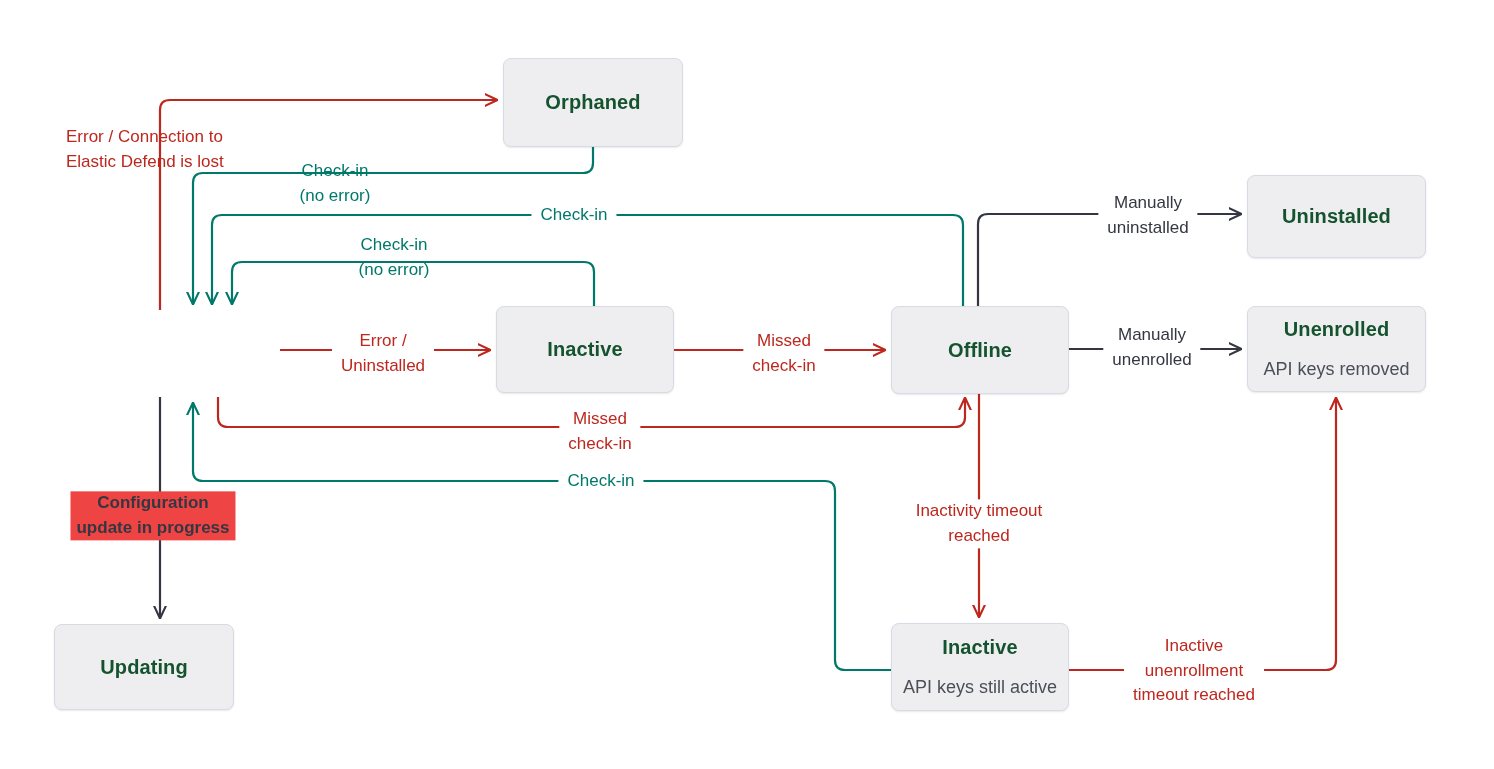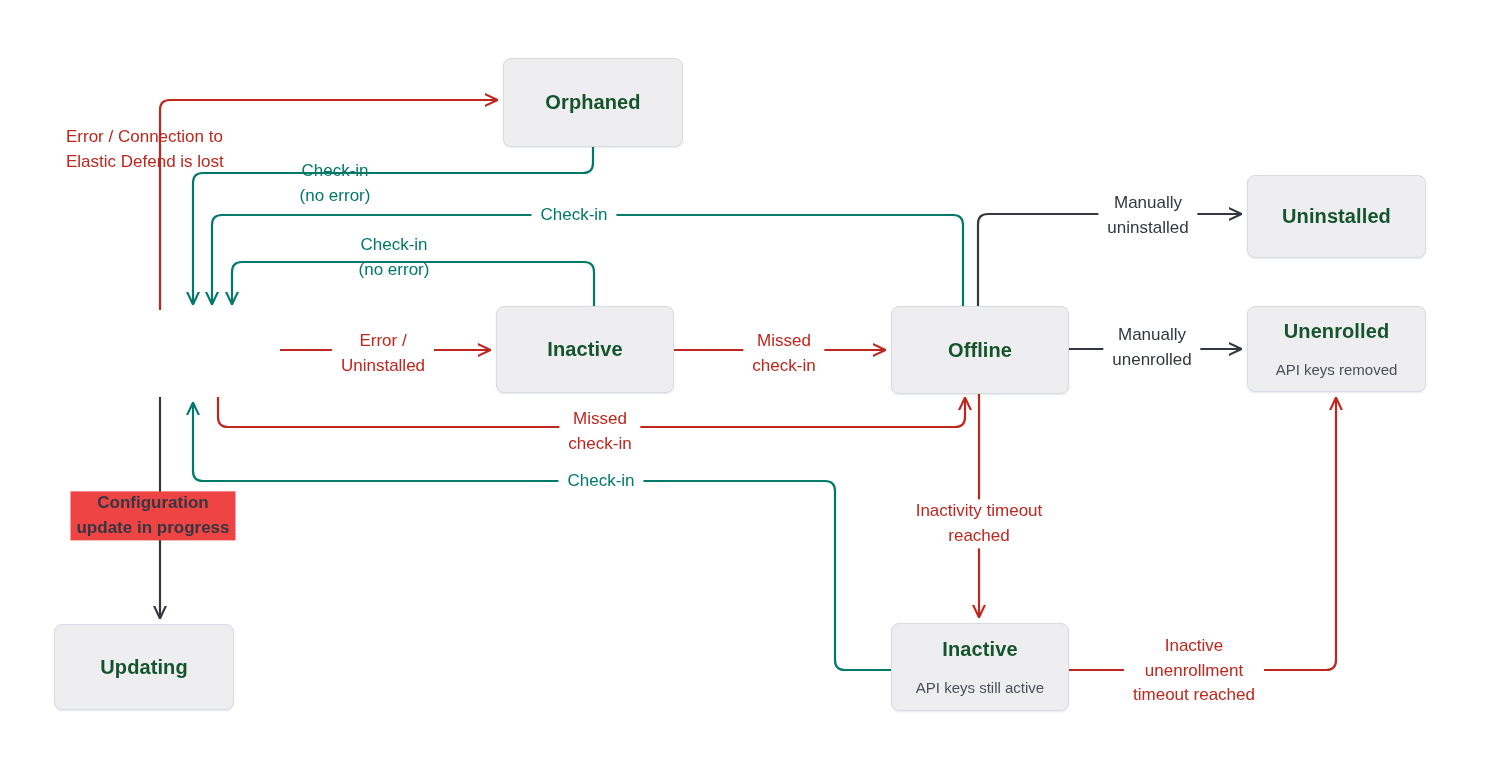--- a/index.html
+++ b/index.html
@@ -18,21 +18,21 @@
     box-shadow:0 1px 2px rgba(30,40,60,.10);
     display:flex;flex-direction:column;
     align-items:center;justify-content:center;
     box-sizing:border-box;
   }
   .node .title{
     font-size:20px;font-weight:700;color:#14532d;letter-spacing:.1px;
     line-height:1.25;text-align:center;
   }
   .node .sub{
-    font-size:15px;font-weight:400;color:#4a4f58;
+    font-size:18px;font-weight:400;color:#4a4f58;
     line-height:1.3;text-align:center;margin-top:16px;
   }
 
   .lbl{
     position:absolute;
     font-size:17px;line-height:1.45;
     text-align:center;white-space:pre;
     transform:translate(-50%,-50%);
   }
   .lbl.red{color:#bd271e;}

